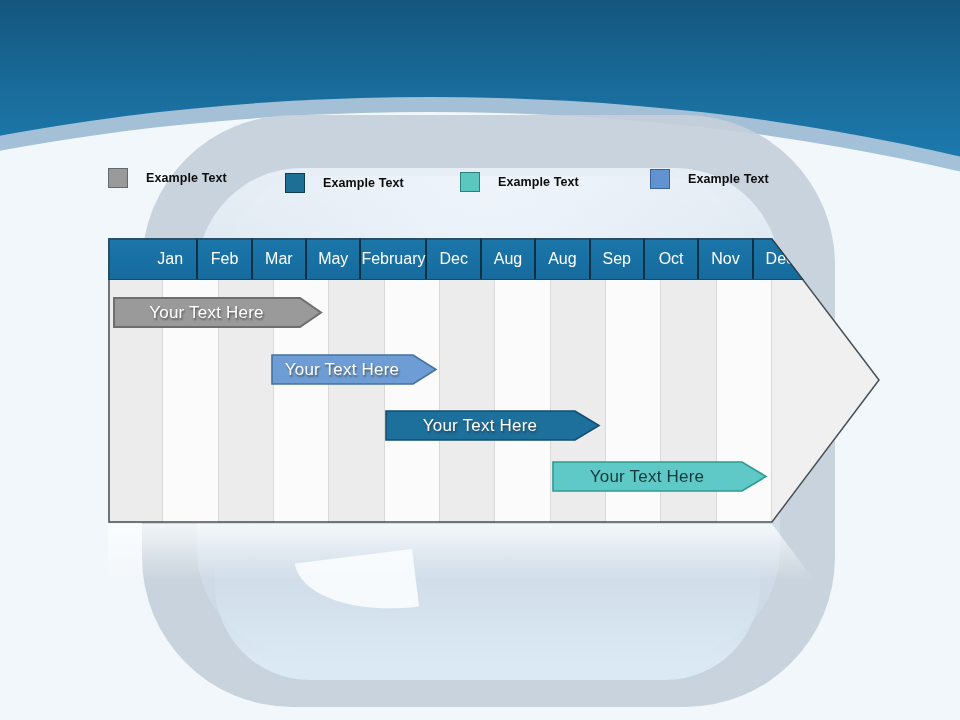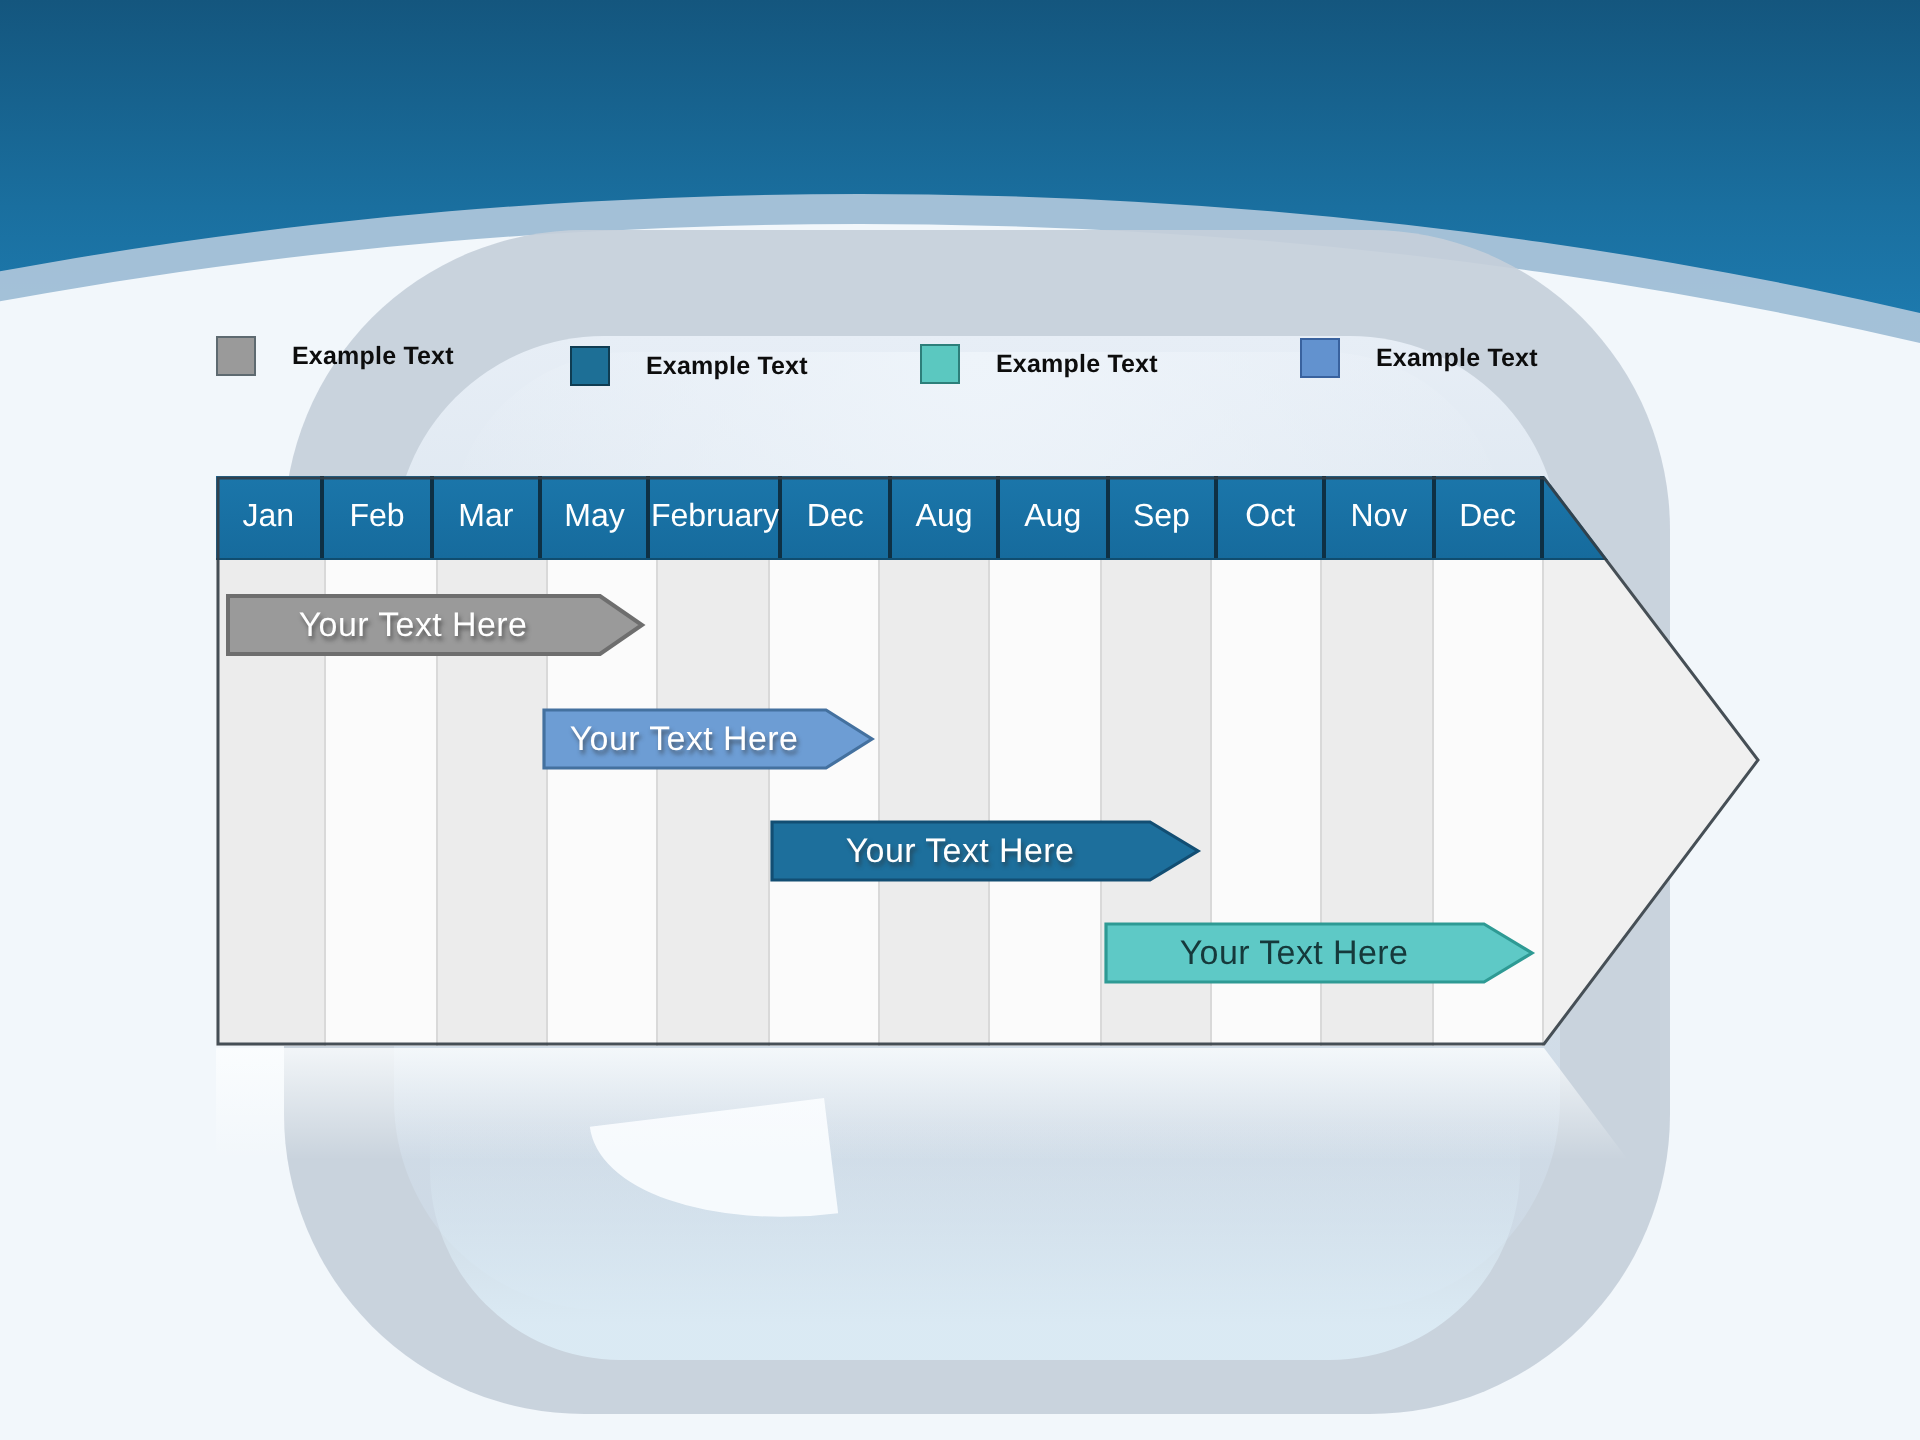--- a/index.html
+++ b/index.html
@@ -38,21 +38,21 @@
   .legend-item{position:absolute;display:flex;align-items:center;}
   .legend-swatch{width:20px;height:20px;box-sizing:border-box;border:1.5px solid #555;}
   .legend-label{margin-left:18px;font-size:12.5px;font-weight:bold;color:#0d0d0d;letter-spacing:.1px;}
 
   
   .chart{position:absolute;left:108px;top:238px;width:772px;height:285px;}
   .chart-clip{position:absolute;inset:0;
         clip-path:polygon(0 0,664px 0,772px 142px,664px 285px,0 285px);}
   .hdr{position:absolute;left:0;top:0;width:772px;height:42px;
         background:linear-gradient(180deg,#1b76aa,#166b9d);
-        border-bottom:1px solid rgba(8,44,64,.55);box-sizing:border-box;}
+        border-bottom:1px solid rgba(8,44,64,.55);box-sizing:border-box;padding-left:36px;}
   .hdr-cells{display:flex;width:664px;height:100%;}
   .hdr-cell{flex:1;display:flex;align-items:center;justify-content:center;
         border-right:2px solid var(--c-headerSep);box-sizing:border-box;}
   .hdr-cell span{color:#fff;font-size:16px;}
   .cols{position:absolute;left:0;top:42px;width:664px;height:243px;display:flex;}
   .col{flex:1;border-right:1px solid #d9d9d9;box-sizing:border-box;background:#fbfbfb;}
   .col.odd{background:#ececec;}
   .tail-area{position:absolute;left:664px;top:42px;width:108px;height:243px;background:#f0f0f0;}
 
   .bar{position:absolute;height:47px;}

